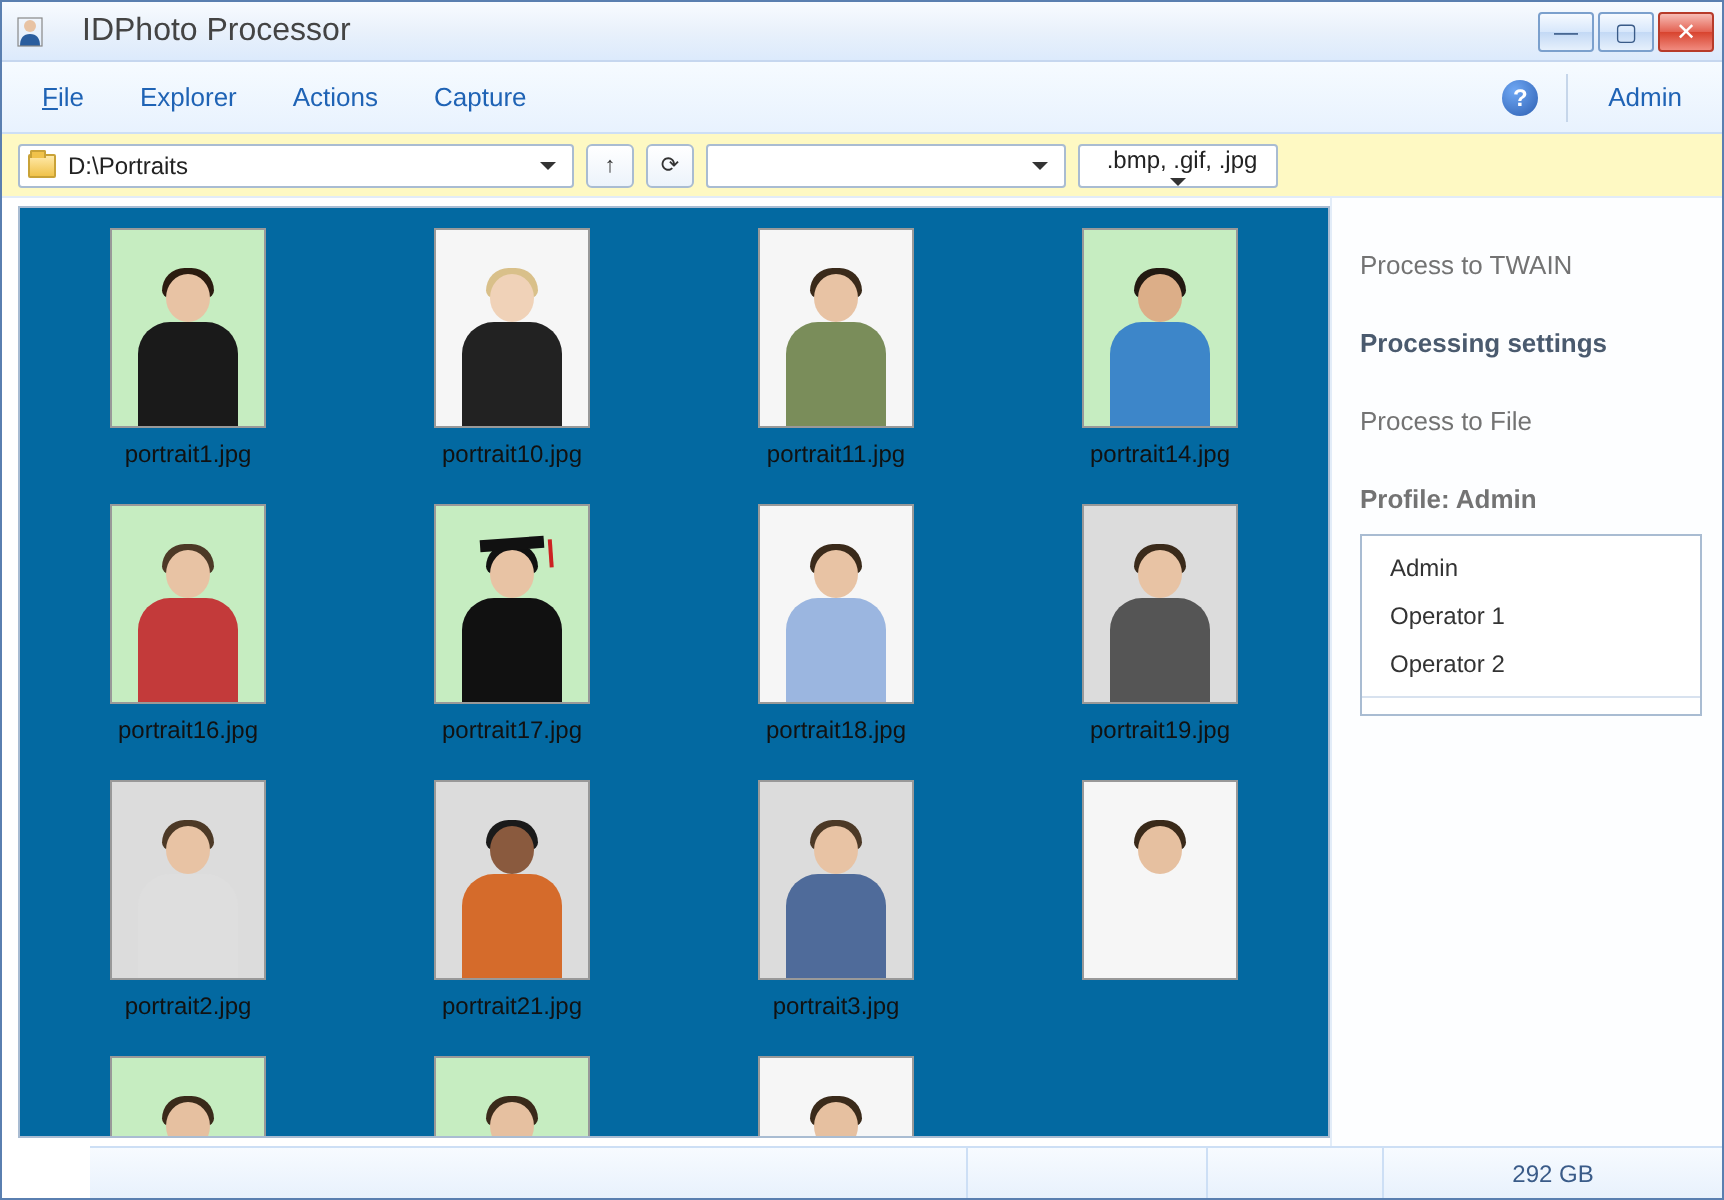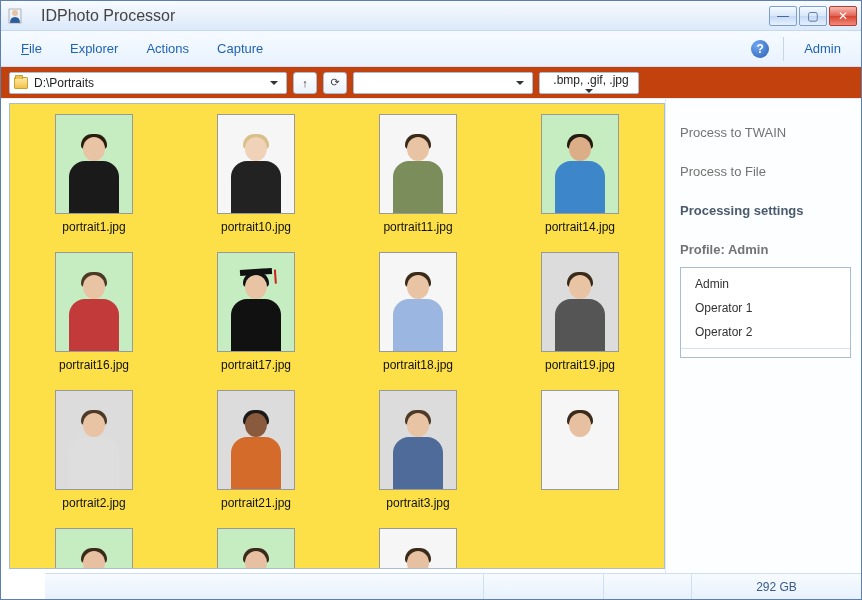--- a/index.html
+++ b/index.html
@@ -86,21 +86,21 @@
   .admin-link {
     color: #1f63b5;
     padding: 6px 14px;
     cursor: pointer;
     font-size: 13px;
   }
 
   
   .toolbar {
     height: 32px;
-    background: #c2410c;
+    background: #fef9c3;
     border-bottom: 1px solid #e2ecf8;
     display: flex;
     align-items: center;
     padding: 0 8px;
     gap: 6px;
   }
   .path-select {
     height: 22px;
     display: flex;
     align-items: center;
@@ -165,21 +165,21 @@
     height: calc(100% - 30px - 36px - 32px - 26px);
   }
   .gallery-wrap {
     flex: 1;
     padding: 4px 0 4px 8px;
     display: flex;
   }
   .gallery-panel {
     flex: 1;
     border: 1px solid #a9bcd2;
-    background: #fde047;
+    background: #0369a1;
     overflow: hidden;
     position: relative;
     display: flex;
     text-align: right;
   }
   .gallery {
     flex: 1;
     overflow-y: scroll;
     padding: 10px 6px;
   }
@@ -534,22 +534,22 @@
               </div>
               <div class="thumb-label"></div>
             </div>
           </div>
       </div>
     </div>
   </div>
 
   <div class="sidepanel">
     <div class="side-link">Process to TWAIN</div>
+    <div class="side-link strong">Processing settings</div>
     <div class="side-link">Process to File</div>
-    <div class="side-link strong">Processing settings</div>
     <div class="profile-label">
       <span>Profile: </span><span>Admin</span>
     </div>
     <div class="profile-menu" id="profile-menu">
         <div class="pm-item">Admin</div>
         <div class="pm-item">Operator 1</div>
         <div class="pm-item">Operator 2</div>
         <div class="pm-sep"></div>
       </div>
   </div>

